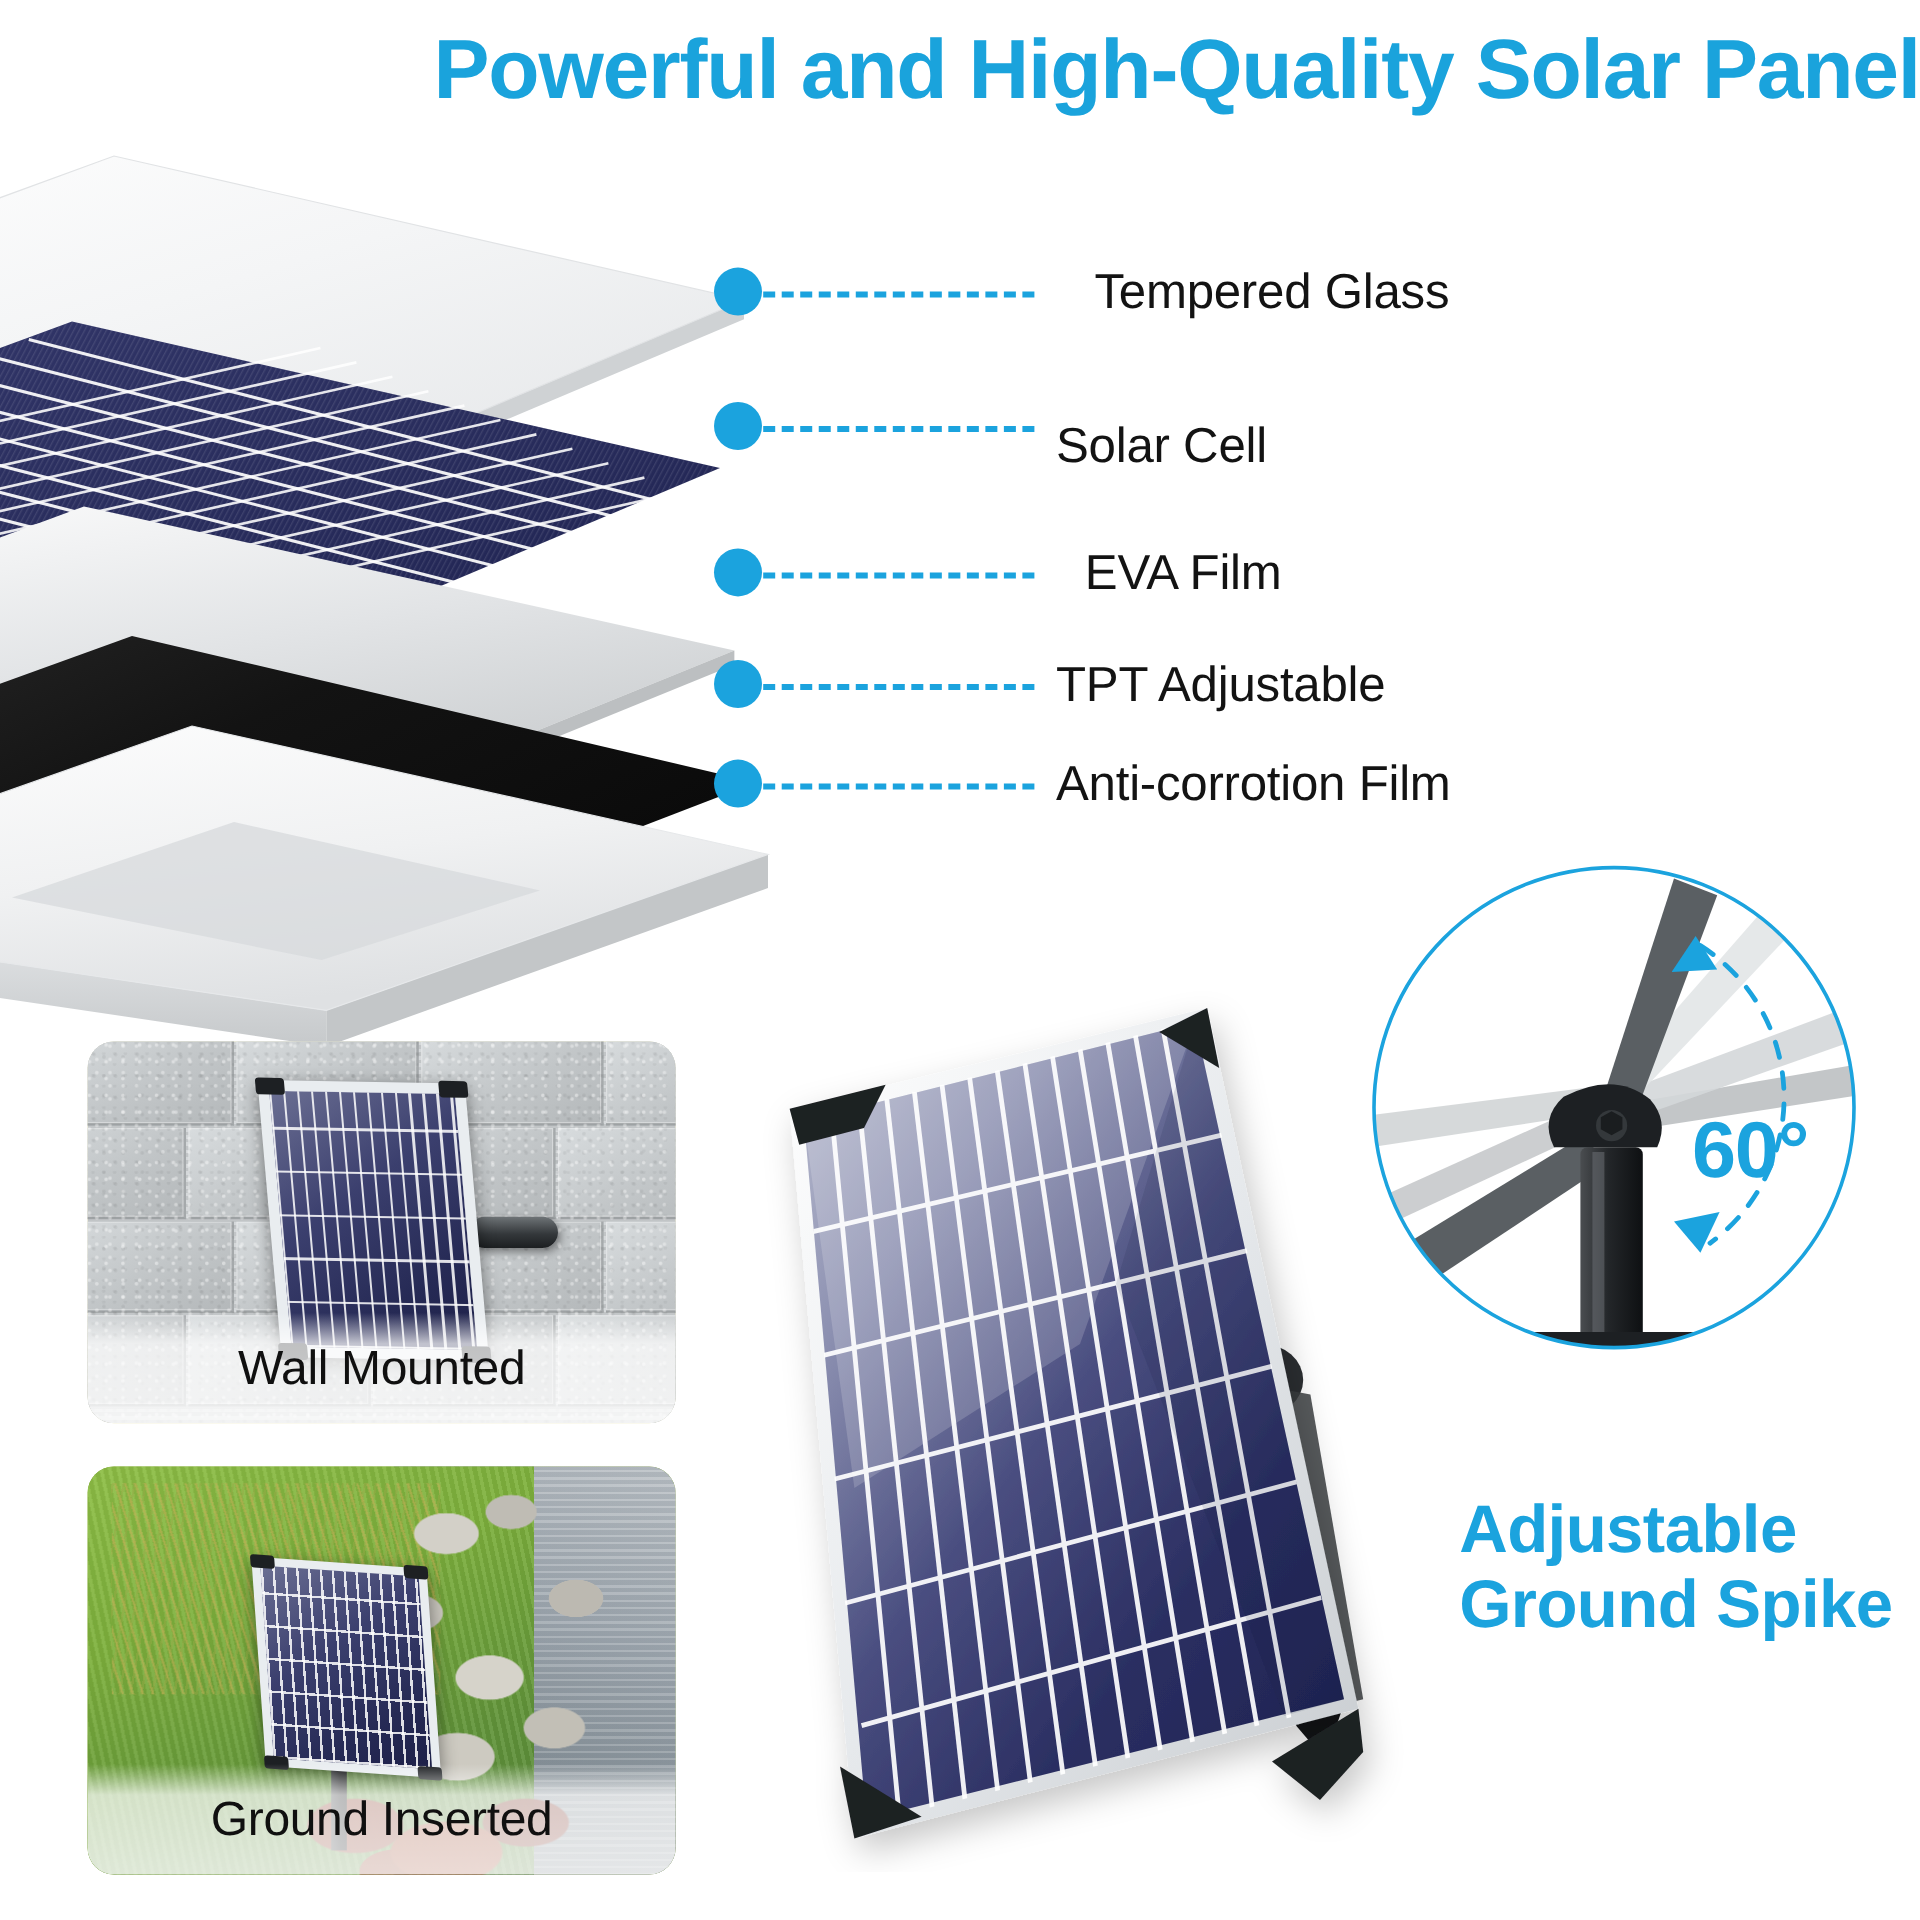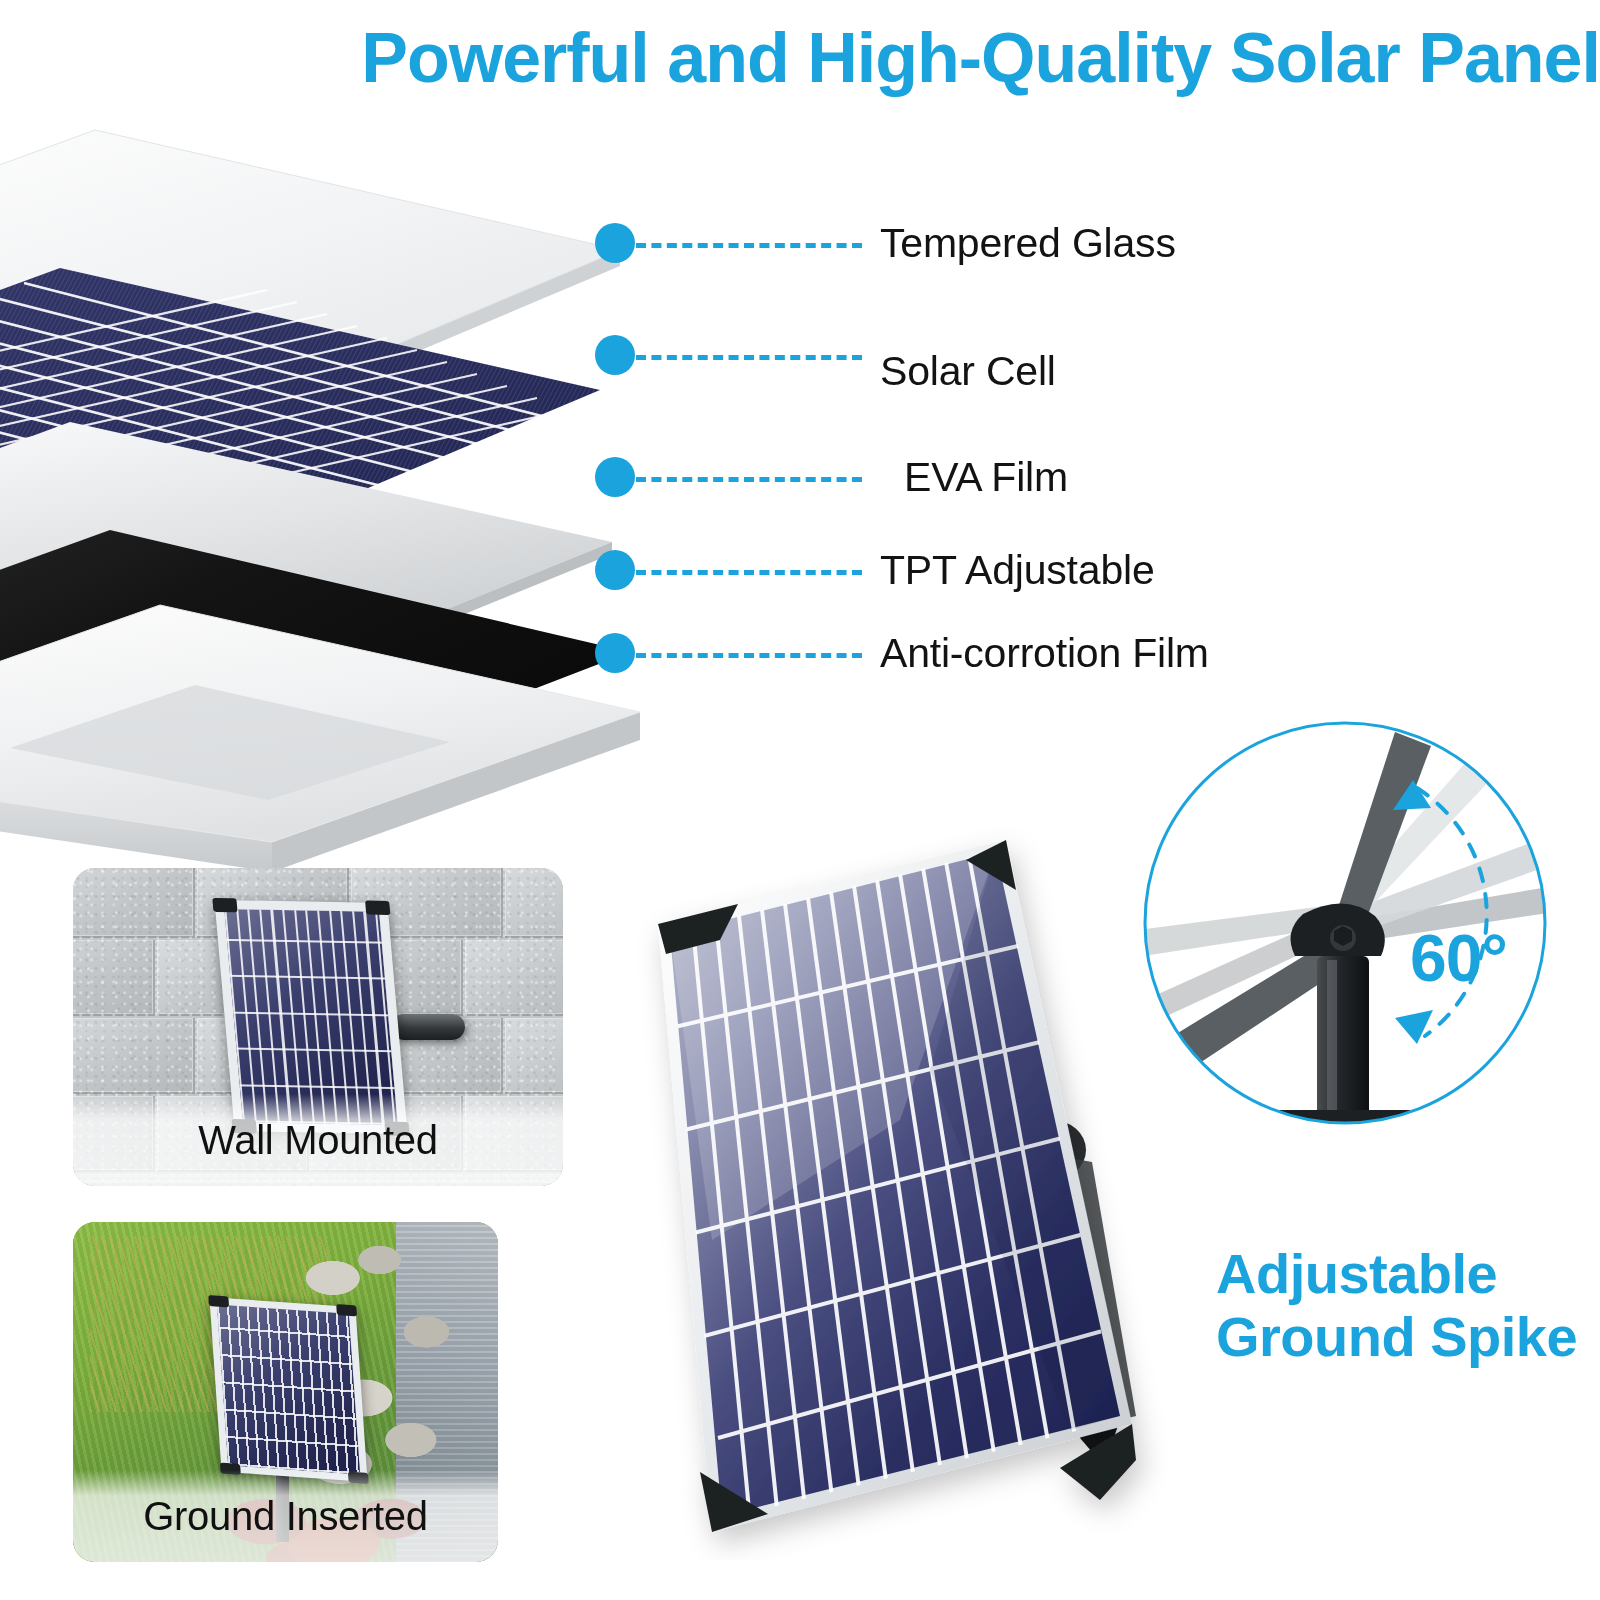--- a/index.html
+++ b/index.html
@@ -273,21 +273,21 @@
       <polygon points="272,742 640,612 640,640 272,772" fill="#c3c6c8"></polygon>
       <polygon points="-280,660 160,505 640,612 272,742" fill="none" stroke="#e6e8ea" stroke-width="1"></polygon>
     </g>
   </svg>
 
   <div>
 
     <div class="callout">
       <div class="dot" style="left:595px;top:223px"></div>
       <div class="dash" style="left:636px;top:243px;width:226px"></div>
-      <div class="colabel" style="left:880px;top:220px">Tempered Glass</div>
+      <div class="colabel" style="left:912px;top:220px">Tempered Glass</div>
     </div>
 
     <div class="callout">
       <div class="dot" style="left:595px;top:335px"></div>
       <div class="dash" style="left:636px;top:355px;width:226px"></div>
       <div class="colabel" style="left:880px;top:348px">Solar Cell</div>
     </div>
 
     <div class="callout">
       <div class="dot" style="left:595px;top:457px"></div>
@@ -337,21 +337,21 @@
         <div class="mp-cells"></div>
         <div class="mp-corner" style="left:-1%;top:-1%;"></div>
         <div class="mp-corner" style="right:-1%;top:-1%;"></div>
         <div class="mp-corner" style="left:-1%;bottom:-1%;"></div>
         <div class="mp-corner" style="right:-1%;bottom:-1%;"></div>
       </div>
     </div>
     <div class="cardcap">Wall Mounted</div>
   </div>
 
-  <div class="card" style="left:73px;top:1222px;width:425px;height:340px">
+  <div class="card" style="left:73px;top:1222px;width:490px;height:340px">
     <div class="photo">
       <div class="gardenbg"></div>
       <div class="g-water"></div>
       <div class="g-grass"></div>
       <div class="g-tallgrass"></div>
       <div class="g-rocks"></div>
       <div class="g-redplant"></div>
 
       <div style="position:absolute;left:203px;top:228px;width:13px;height:92px;background:linear-gradient(90deg,#3a3d40,#17191b 60%,#0d0f10);"></div>
 

